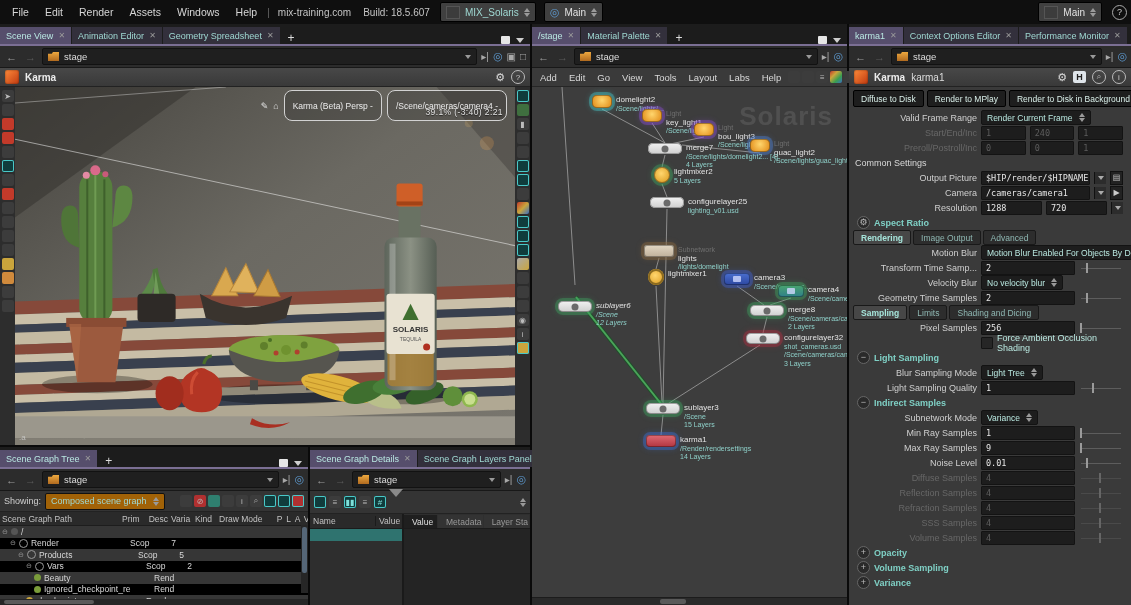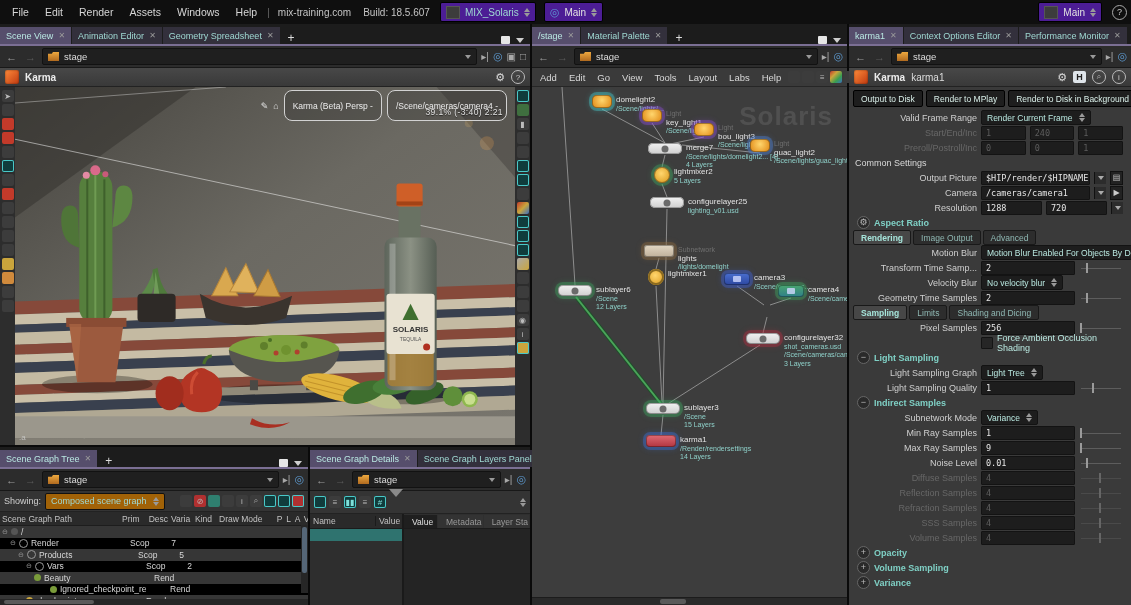--- a/index.html
+++ b/index.html
@@ -4,21 +4,21 @@
 <style>
   html,body{margin:0;padding:0;background:#191919;}
   #app{position:relative;width:1131px;height:605px;overflow:hidden;background:#3a3a3a;
        font-family:"Liberation Sans",sans-serif;font-size:10px;color:#cccccc;user-select:none;}
   
   .menubar{height:24px;background:#0f0f0f;display:flex;align-items:center;padding:0 4px;border-bottom:1px solid #000;}
   .mi{padding:0 8px;color:#d6d6d6;font-size:10.5px;}
   .msep{color:#666;padding:0 2px;}
   .host{color:#c4c4c4;padding:0 6px;font-size:10px;}
   .build{color:#c4c4c4;padding:0 6px;font-size:10px;}
-  .combo{display:flex;align-items:center;background:#4c1d95;border:1px solid #000;height:18px;padding:0 5px;gap:5px;margin:0 4px;border-radius:2px;}
+  .combo{display:flex;align-items:center;background:#404040;border:1px solid #000;height:18px;padding:0 5px;gap:5px;margin:0 4px;border-radius:2px;}
   .combo .ic{width:12px;height:11px;background:#3c3c3c;border:1px solid #555;}
   .combo .cv{font-size:10px;}
   .teal{color:#9fd8d2;} .white{color:#e2e2e2;}
   .spin{display:flex;flex-direction:column;gap:1px;}
   .spin i{display:block;width:0;height:0;border-left:3px solid transparent;border-right:3px solid transparent;}
   .spin .u{border-bottom:4px solid #9a9a9a;} .spin .d{border-top:4px solid #9a9a9a;}
   .help-circ{width:13px;height:13px;border:1px solid #aaa;border-radius:50%;color:#ccc;display:flex;align-items:center;justify-content:center;font-size:9px;margin-left:6px;}
   .flex1{flex:1;}
   
   .workspace{position:absolute;top:24px;left:0;right:0;bottom:0;display:flex;}
@@ -541,21 +541,21 @@
                   <span class="c-desc"></span>
                   <span class="c-varia"></span>
                   <span class="c-kind"></span>
                   <span class="c-draw"></span>
                   <span class="c-flag"></span>
                   <span class="c-flag"></span>
                   <span class="c-flag"></span>
                   <span class="c-flag"></span>
                 </div>
                 <div class="sg-row">
-                  <span class="c-path" style="padding-left: 50px;">
+                  <span class="c-path" style="padding-left: 34px;">
                     <span class="ticon" style="background: rgb(122, 156, 58);"></span>
                     <span>Ignored_checkpoint_re</span>
                   </span>
                   <span class="c-prim">Rend</span>
                   <span class="c-desc"></span>
                   <span class="c-varia"></span>
                   <span class="c-kind"></span>
                   <span class="c-draw"></span>
                   <span class="c-flag"></span>
                   <span class="c-flag"></span>
@@ -778,40 +778,48 @@
               <div class="nl-name">lights</div>
               <div class="nl-sub">/lights/domelight</div>
             </span>
           </div>
           <div class="nnode" style="left: 116px; top: 182px;">
             <span class="nshape sh-mixer plain"></span>
             <span class="nlabels">
               <div class="nl-name">lightmixer1</div>
             </span>
           </div>
-          <div class="nnode" style="left: 26px; top: 198px;">
+          <div class="nnode" style="left: 26px; top: 214px; font-style: italic;">
             <span class="nshape sh-flat" style="box-shadow: rgba(63, 159, 95, 0.4) 0px 0px 0px 3px, rgba(63, 159, 95, 0.333) 0px 0px 6px 2px, rgba(0, 0, 0, 0.333) 0px 0px 0px 1px inset;"></span>
             <span class="nlabels">
               <div class="nl-name">sublayer6</div>
               <div class="nl-sub">/Scene</div>
               <div class="nl-sub">12 Layers</div>
             </span>
           </div>
           <div class="nnode" style="left: 192px; top: 186px;">
             <span class="nshape sh-cam" style="box-shadow: rgba(63, 95, 208, 0.4) 0px 0px 0px 3px, rgba(63, 95, 208, 0.333) 0px 0px 6px 2px, rgba(0, 0, 0, 0.333) 0px 0px 0px 1px inset;"></span>
             <span class="nlabels">
               <div class="nl-name">camera3</div>
               <div class="nl-sub">/Scene/cameras...</div>
             </span>
           </div>
           <div class="nnode" style="left: 246px; top: 198px;">
             <span class="nshape sh-cam green" style="box-shadow: rgba(63, 159, 95, 0.4) 0px 0px 0px 3px, rgba(63, 159, 95, 0.333) 0px 0px 6px 2px, rgba(0, 0, 0, 0.333) 0px 0px 0px 1px inset;"></span>
             <span class="nlabels">
               <div class="nl-name">camera4</div>
               <div class="nl-sub">/Scene/cameras</div>
+            </span>
+          </div>
+          <div class="nnode" style="left: 218px; top: 218px;">
+            <span class="nshape sh-flat" style="box-shadow: rgba(63, 159, 95, 0.4) 0px 0px 0px 3px, rgba(63, 159, 95, 0.333) 0px 0px 6px 2px, rgba(0, 0, 0, 0.333) 0px 0px 0px 1px inset;"></span>
+            <span class="nlabels">
+              <div class="nl-name">merge8</div>
+              <div class="nl-sub">/Scene/cameras/camera3... [</div>
+              <div class="nl-sub">2 Layers</div>
             </span>
           </div>
           <div class="nnode" style="left: 214px; top: 246px;">
             <span class="nshape sh-flat" style="box-shadow: rgba(176, 48, 64, 0.4) 0px 0px 0px 3px, rgba(176, 48, 64, 0.333) 0px 0px 6px 2px, rgba(0, 0, 0, 0.333) 0px 0px 0px 1px inset;"></span>
             <span class="nlabels">
               <div class="nl-name">configurelayer32</div>
               <div class="nl-sub">shot_cameras.usd</div>
               <div class="nl-sub">/Scene/cameras/camera3... [</div>
               <div class="nl-sub">3 Layers</div>
             </span>
@@ -869,21 +877,21 @@
         <span class="karma-tile"></span>
         <span class="ph-title">Karma</span>
         <span class="ph-name">karma1</span>
         <span class="flex1"></span>
         <span class="ph-ic">⚙</span>
         <span class="ph-badge">H</span>
         <span class="circ">⌕</span>
         <span class="circ">i</span>
       </div>
       <div class="kbuttons" id="karma-buttons">
-          <span class="kbtn">Output to Disk</span>
+          <span class="kbtn">Diffuse to Disk</span>
           <span class="kbtn">Render to MPlay</span>
           <span class="kbtn">Render to Disk in Background</span>
         </div>
       <div class="params" id="karma-params">
           <div class="prow">
             <span class="plabel">Valid Frame Range</span>
             <span class="pdrop">
               <span class="v">Render Current Frame</span>
               <span class="spin">
                 <i class="u"></i>
@@ -987,21 +995,21 @@
           </div>
           <div class="prow">
             <span class="cbox"></span>
             <span class="cb-lab">Force Ambient Occlusion Shading</span>
           </div>
           <div class="prow">
             <span class="sec-bullet">−</span>
             <span class="sec-title">Light Sampling</span>
           </div>
           <div class="prow">
-            <span class="plabel">Light Sampling Graph</span>
+            <span class="plabel">Blur Sampling Mode</span>
             <span class="pdrop">
               <span class="v">Light Tree</span>
               <span class="spin">
                 <i class="u"></i>
                 <i class="d"></i>
               </span>
             </span>
           </div>
           <div class="prow">
             <span class="plabel">Light Sampling Quality</span>

